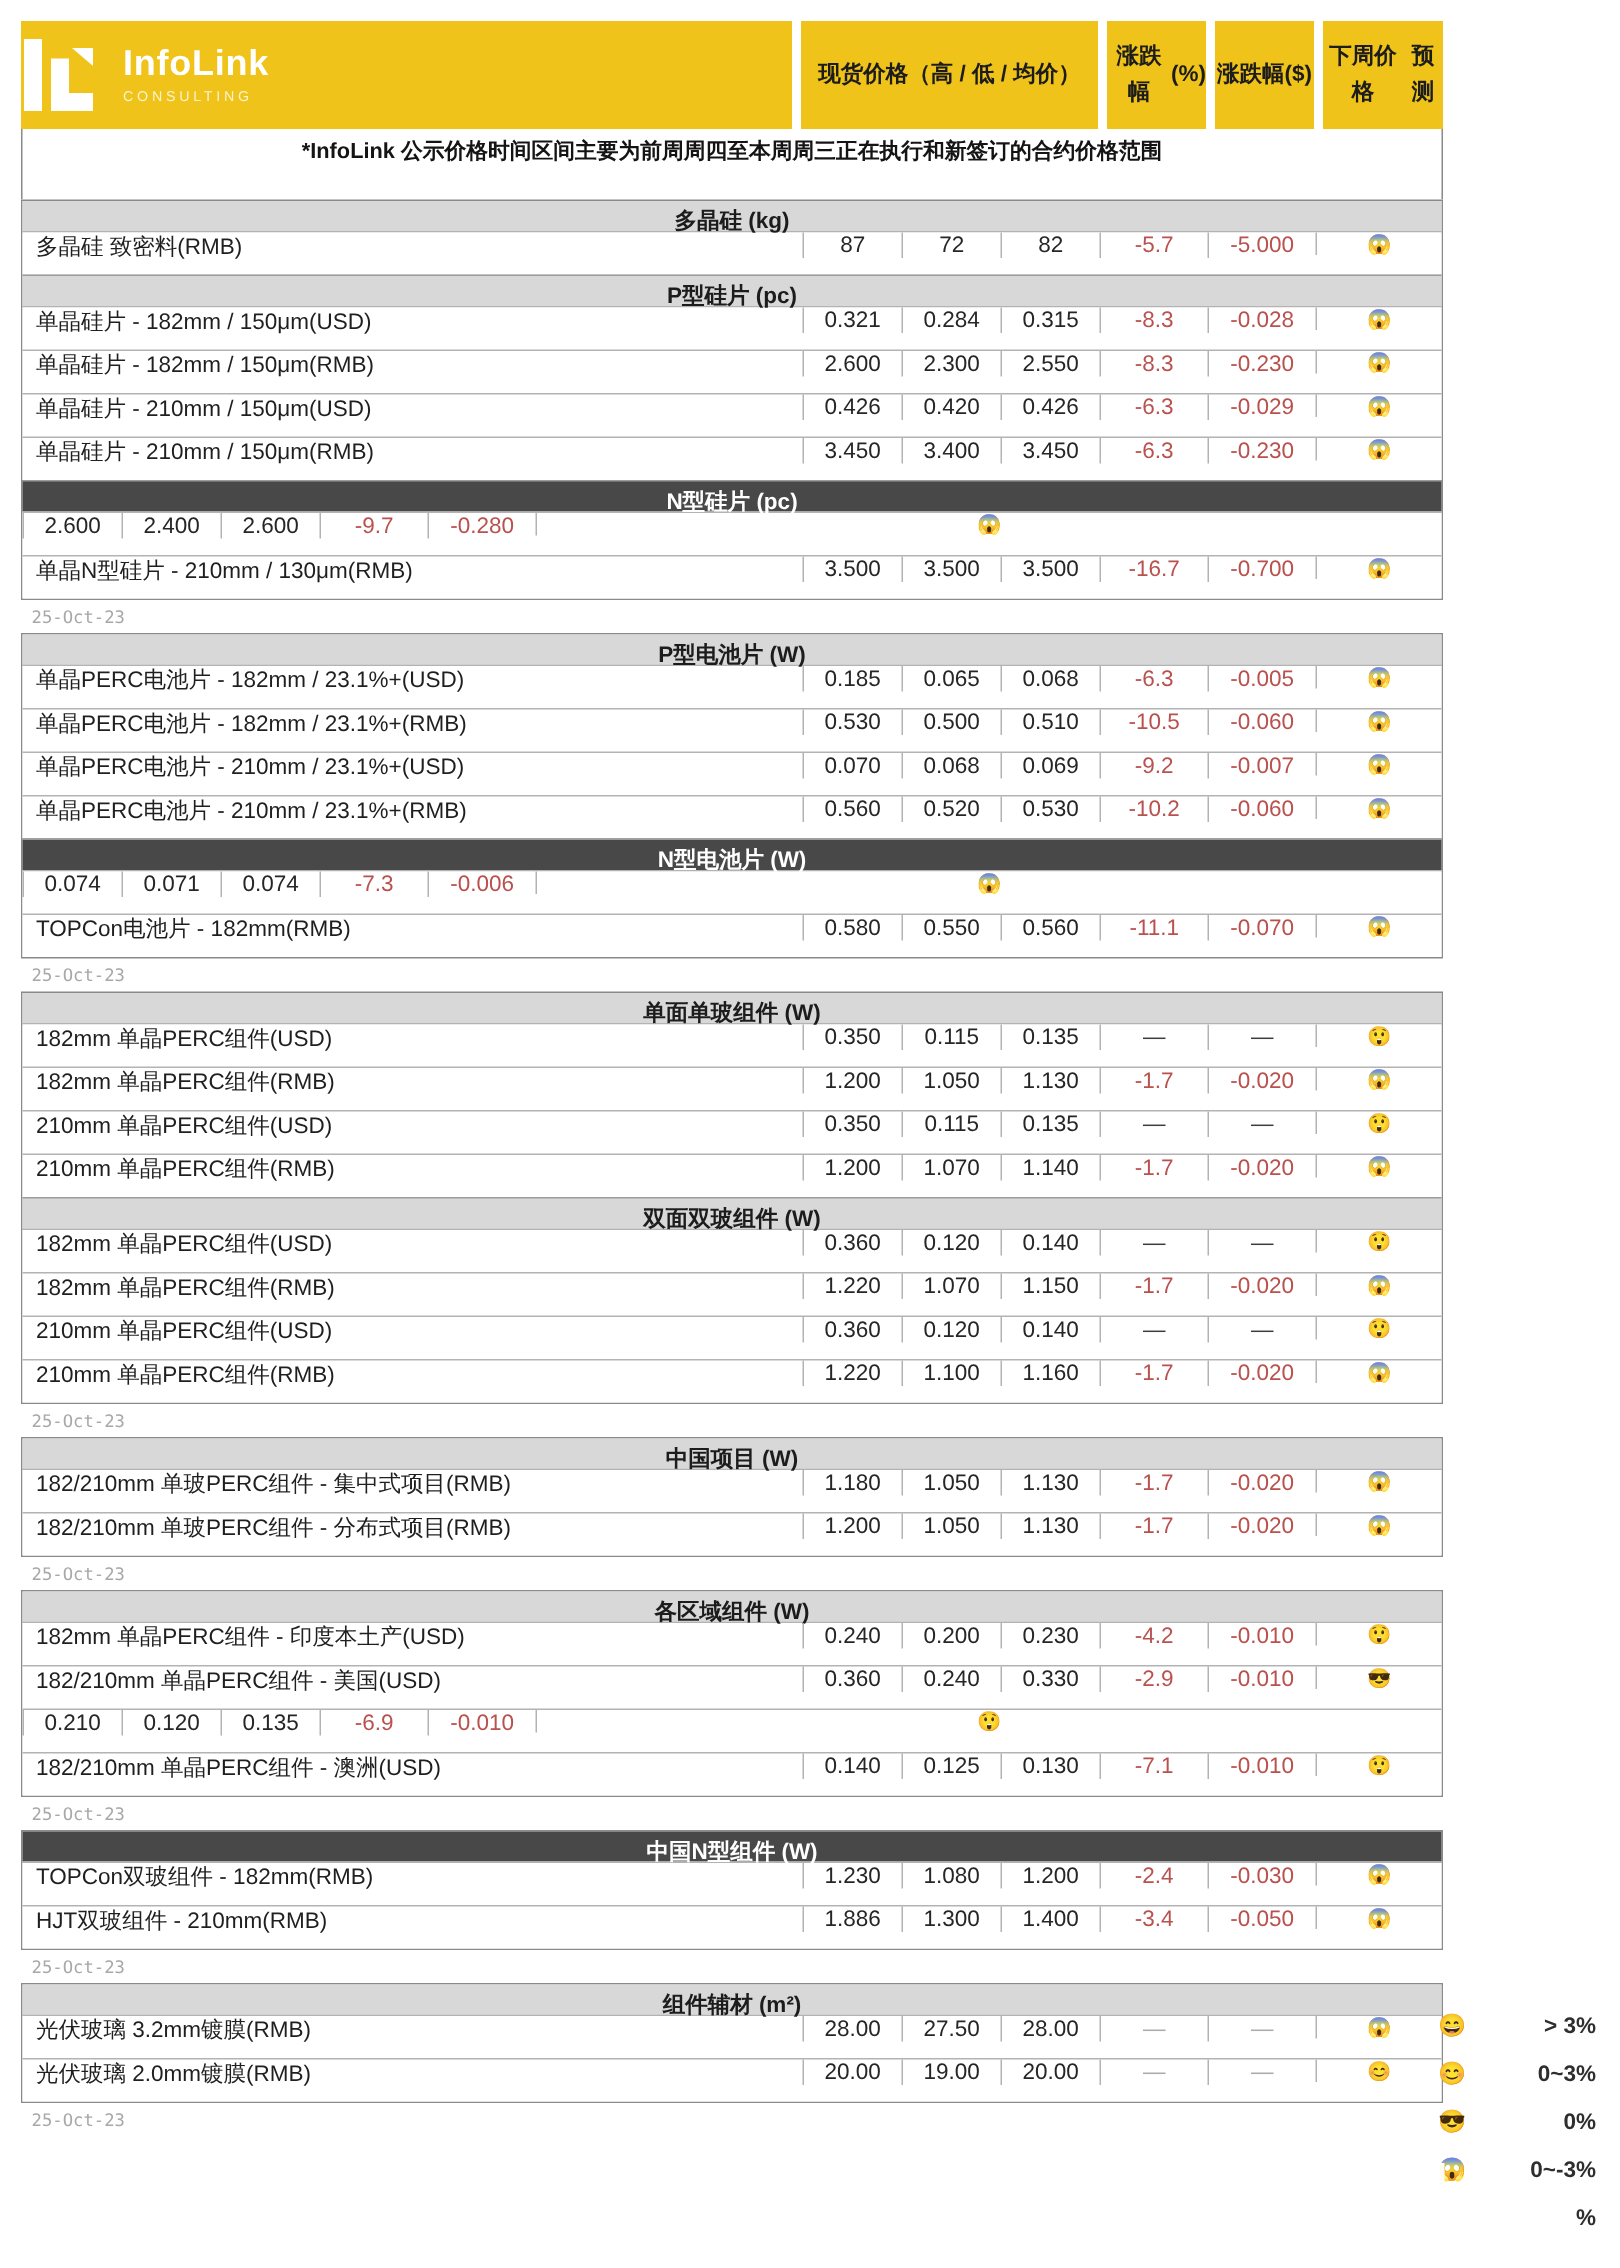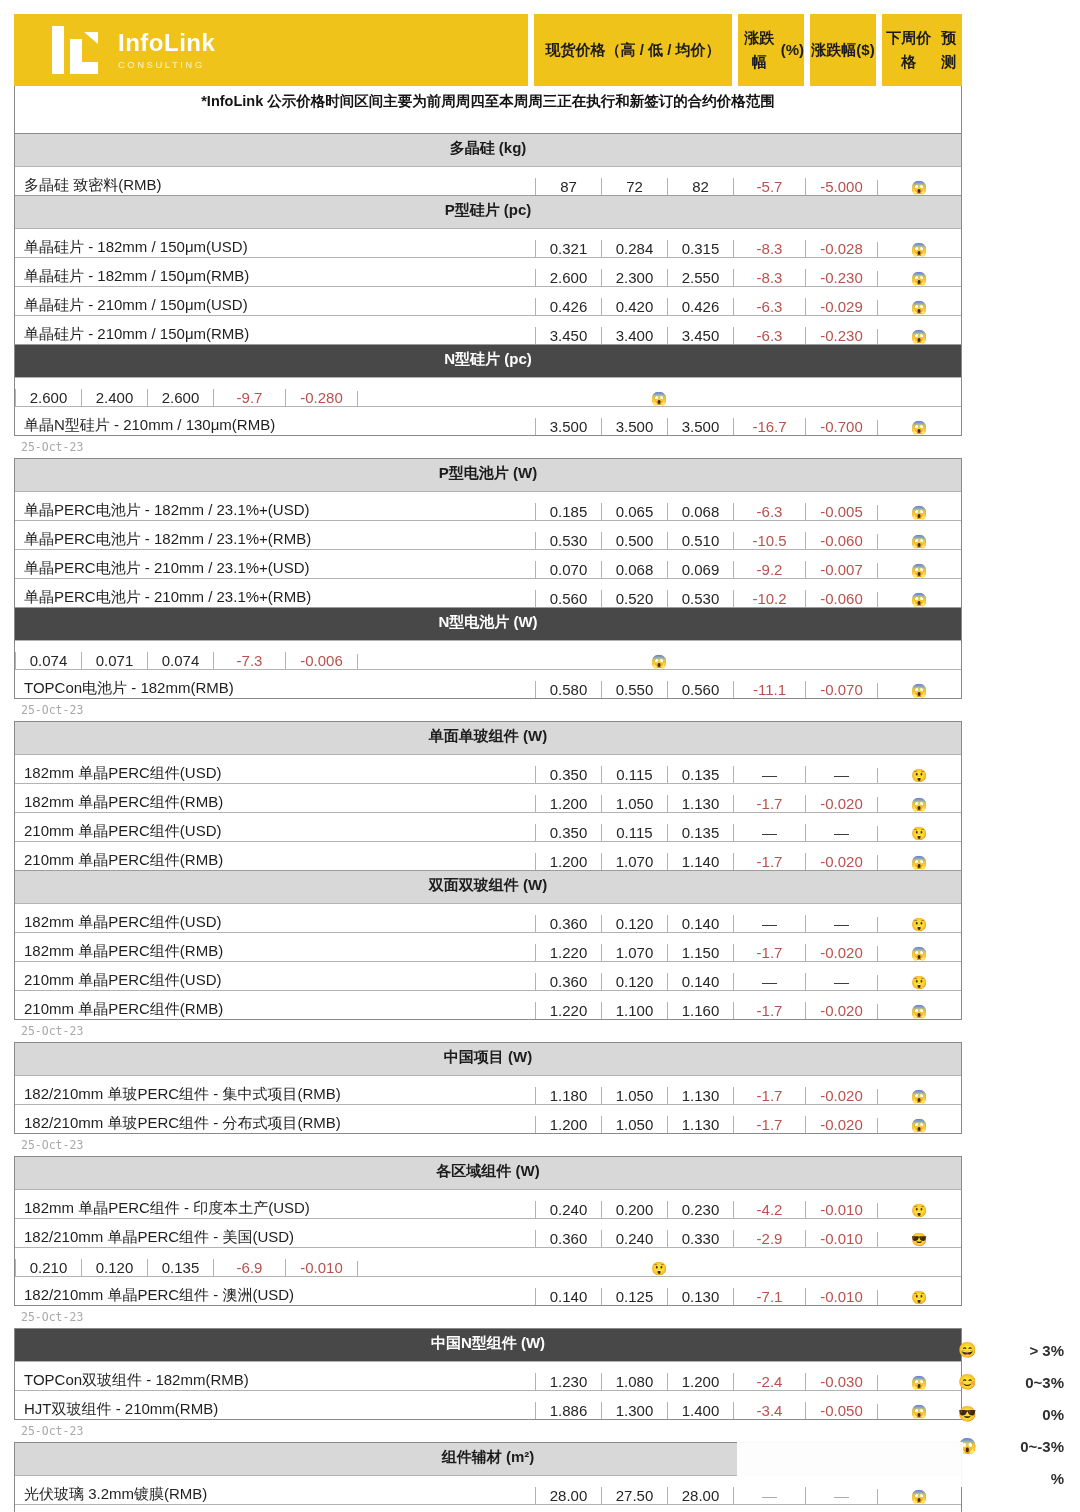--- a/index.html
+++ b/index.html
@@ -5,41 +5,41 @@
   html,body{margin:0;padding:0;background:#ffffff;}
   body{font-family:"Liberation Sans", sans-serif;}
   .page{position:relative;width:1080px;height:1512px;background:#ffffff;overflow:hidden;}
   .tbl{position:absolute;left:14px;top:14px;width:948px;}
 
   
   .hdr{display:flex;height:72px;}
   .ycell{background:#EFC319;color:#1c1c1c;font-weight:bold;display:flex;flex-direction:row;
          justify-content:center;align-items:center;text-align:center;font-size:15px;line-height:1.6;}
   .hgap{width:6px;background:#ffffff;}
-  .logo-cell{width:514px;background:#EFC319;display:flex;align-items:center;padding-left:36px;box-sizing:border-box;}
+  .logo-cell{width:514px;background:#EFC319;display:flex;align-items:center;box-sizing:border-box;}
   .h-spot{width:198px;}
   .h-pct{width:66px;}
   .h-usd{width:66px;}
   .h-fc{flex:1;}
   .logo-text{margin-left:16px;}
   .logo-name{color:#ffffff;font-size:24px;font-weight:bold;letter-spacing:0.5px;line-height:1;}
   .logo-sub{color:rgba(255,255,255,0.78);font-size:9.5px;letter-spacing:2.5px;margin-top:4px;}
 
   
   .note{height:47px;line-height:30px;text-align:center;font-weight:bold;font-size:14.5px;
         border:1px solid #8A8A8A;border-top:none;border-bottom:none;background:#ffffff;color:#141414;}
 
   
   .block{border:1px solid #8A8A8A;background:#ffffff;}
-  .sec-title{height:32px;line-height:28px;text-align:center;font-weight:bold;font-size:15px;}
+  .sec-title{height:20px;line-height:28px;text-align:center;font-weight:bold;font-size:15px;}
   .sec-title.light{background:#D8D8D8;color:#1c1c1c;}
   .sec-title.dark{background:#484848;color:#ffffff;}
   .block > .sec-title:not(:first-child){border-top:1px solid #9c9c9c;}
   .sec-rows{border-top:1px solid #B3B3B3;}
-  .row{display:flex;height:28px;align-items:flex-end;background:#ffffff;}
+  .row{display:flex;height:28px;align-items:flex-start;background:#ffffff;}
   .row + .row{border-top:1px solid #B3B3B3;}
   .c{box-sizing:border-box;display:flex;align-items:center;justify-content:center;
      border-left:1px solid #B3B3B3;font-size:15px;color:#262626;}
   .c-name{width:520px;justify-content:flex-start;padding-left:9px;border-left:none;color:#1f1f1f;}
   .c-num{width:66px;}
   .c-pct{width:72px;}
   .c-usd{width:72px;}
   .c-fc{flex:1;font-size:13px;}
   .red{color:#B9514E;}
   .dash{color:#3d3d3d;}
@@ -410,20 +410,21 @@
             <div class="row">
               <div class="c c-name">光伏玻璃 3.2mm镀膜(RMB)</div>
               <div class="c c-num">28.00</div>
               <div class="c c-num">27.50</div>
               <div class="c c-num">28.00</div>
               <div class="c c-pct dash muted">—</div>
               <div class="c c-usd dash muted">—</div>
               <div class="c c-fc">😱</div>
             </div>
             <div class="row">
+              <div class="c c-name">光伏玻璃 2.0mm镀膜(RMB)</div>
               <div class="c c-num">20.00</div>
               <div class="c c-num">19.00</div>
               <div class="c c-num">20.00</div>
               <div class="c c-pct dash muted">—</div>
               <div class="c c-usd dash muted">—</div>
               <div class="c c-fc">😊</div>
             </div>
           </div>
         </div>
         <div class="date">25-Oct-23</div>

